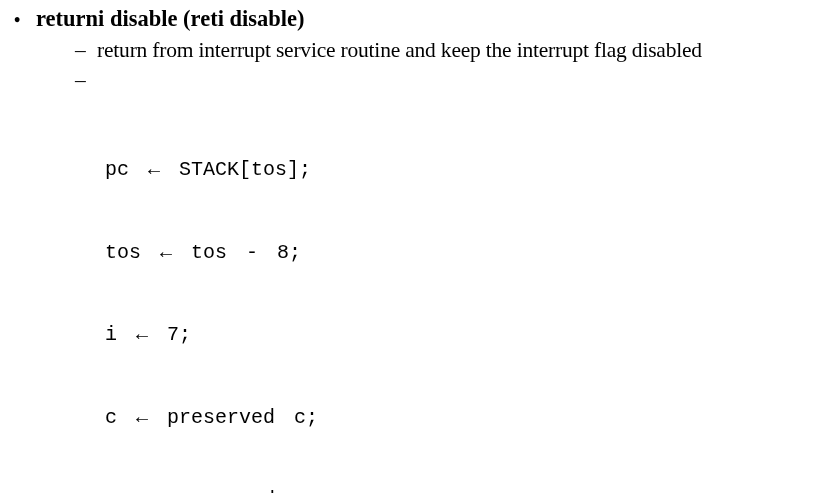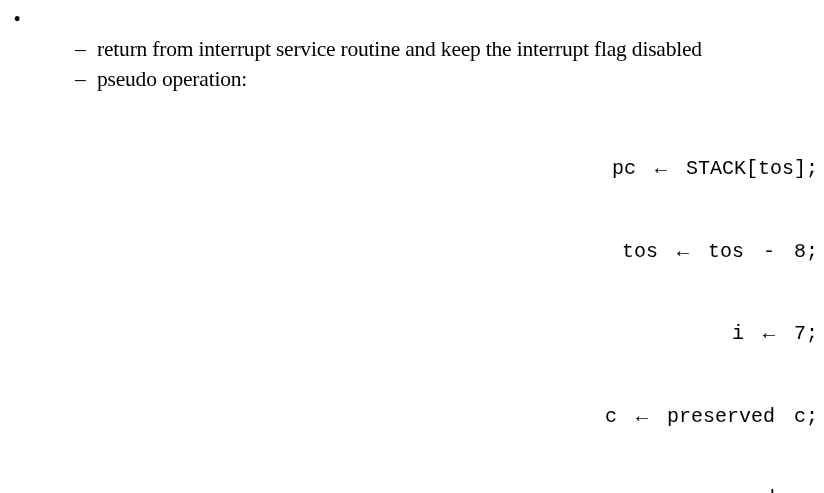--- a/index.html
+++ b/index.html
@@ -50,37 +50,36 @@
   .code-block {
     margin: 6px 0 16px 91px;
     font-family: "Liberation Mono", "DejaVu Sans Mono", monospace;
     font-size: 20px;
     line-height: 27.5px;
     word-spacing: 7px;
     white-space: pre;
   }
   .code-line {
     height: 27.5px;
-    text-align: right;
   }
 </style>
 </head>
 <body>
 
 <div class="section">
   <div class="bullet-row">
     <span class="bullet-glyph">•</span>
+    <span class="title-text">returni disable (reti disable)</span>
   </div>
   <div class="dash-row">
     <span class="dash-glyph">–</span>
     <span>return from interrupt service routine and keep the interrupt flag disabled</span>
   </div>
   <div class="dash-row">
     <span class="dash-glyph">–</span>
-    <span>pseudo operation:</span>
   </div>
   <div class="code-block">
     <div class="code-line">pc ← STACK[tos];</div>
     <div class="code-line">tos ← tos - 8;</div>
     <div class="code-line">i ← 7;</div>
     <div class="code-line">c ← preserved c;</div>
     <div class="code-line">z ← preserved z;</div>
   </div>
 </div>
 

